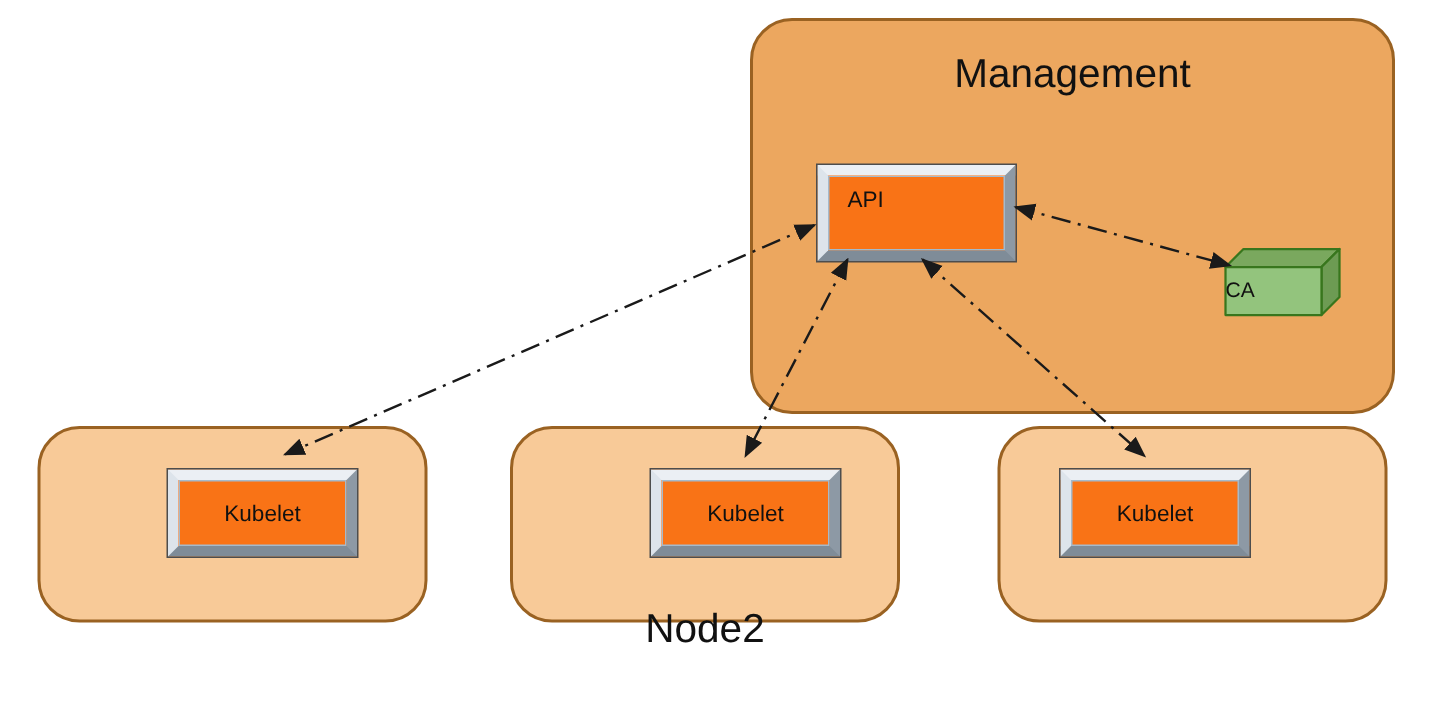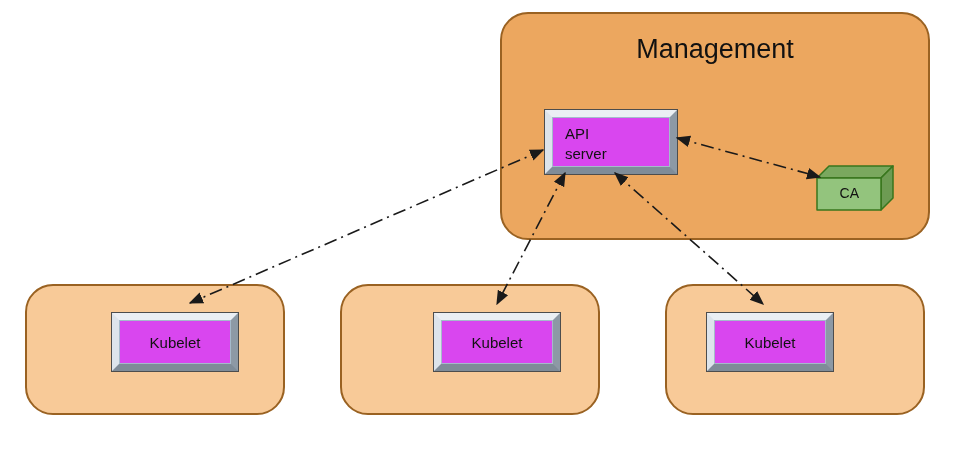--- a/index.html
+++ b/index.html
@@ -1,62 +1,61 @@
 <!DOCTYPE html>
 <html><head>
 <meta charset="utf-8">
 <style>
   * { margin:0; padding:0; box-sizing:border-box; }
   body { font-family:"Liberation Sans", sans-serif; background:#ffffff; }
   .canvas { position:relative; width:958px; height:468px; background:#ffffff; overflow:hidden; }
 
   .group-box { position:absolute; border:2px solid #9a6222; border-radius:28px; }
-  .mgmt  { left:500px; top:12px;  width:430px; height:228px; background:#eca75f; }
+  .mgmt  { left:500px; top:12px;  width:430px; height:264px; background:#eca75f; }
   .node  { top:284px; width:260px; height:131px; background:#f8ca98; }
   .node1 { left:25px; }
   .node2 { left:340px; }
   .node3 { left:665px; }
 
   .group-title { position:absolute; left:0; width:100%; text-align:center;
                  font-size:27px; line-height:1.18; color:#111; }
   .mgmt-title  { top:20px; }
   .node-label  { top:118px; }
 
-  .bevel { position:absolute; background:#d946ef;
+  .bevel { position:absolute; background:#f97316;
            border:7px solid;
            border-color:#ebeff4 #8d99a5 #7f8c98 #dde4eb;
            outline:1px solid #4d4d4d;
            box-shadow: inset 0 0 0 1px #a5bacb;
            color:#111; }
   .kubelet { left:85px; top:27px; width:126px; height:58px; font-size:15px;
              display:flex; align-items:center; justify-content:center; }
   .node2 .kubelet { left:92px; }
   .node3 .kubelet { left:40px; }
 
   .api { left:43px; top:96px; width:132px; height:64px;
          font-size:15px; line-height:1.3; padding:7px 0 0 13px; }
 
   .arrows { position:absolute; left:0; top:0; pointer-events:none; }
 
   .ca-wrap  { position:absolute; left:816px; top:164px; }
   .ca-label { position:absolute; left:817px; top:185px; width:42px;
-              text-align:right; font-size:14px; color:#111; }
+              text-align:left; font-size:14px; color:#111; }
 </style>
 </head>
 <body>
 
 <div class="canvas">
 
   <div class="group-box mgmt">
     <div class="group-title mgmt-title">
       <div>Management</div>
     </div>
     <div class="bevel api">
       <div>API</div>
-      <div>server</div>
     </div>
   </div>
 
   <div class="ca-wrap">
     <svg width="78" height="48" viewBox="0 0 78 48">
       <g stroke="#38761d" stroke-width="1.5" stroke-linejoin="round">
         <polygon points="1,14 13,2 77,2 65,14" fill="#7aa85e"></polygon>
         <polygon points="65,14 77,2 77,34 65,46" fill="#6d9b53"></polygon>
         <rect x="1" y="14" width="64" height="32" fill="#93c47d"></rect>
       </g>
@@ -67,20 +66,21 @@
   <div class="group-box node node1">
     <div class="bevel kubelet">
       <span>Kubelet</span>
     </div>
   </div>
 
   <div class="group-box node node2">
     <div class="bevel kubelet">
       <span>Kubelet</span>
     </div>
+    <div class="group-title node-label">Node2</div>
   </div>
 
   <div class="group-box node node3">
     <div class="bevel kubelet">
       <span>Kubelet</span>
     </div>
   </div>
 
   <svg class="arrows" width="958" height="468" viewBox="0 0 958 468">
     <defs>

